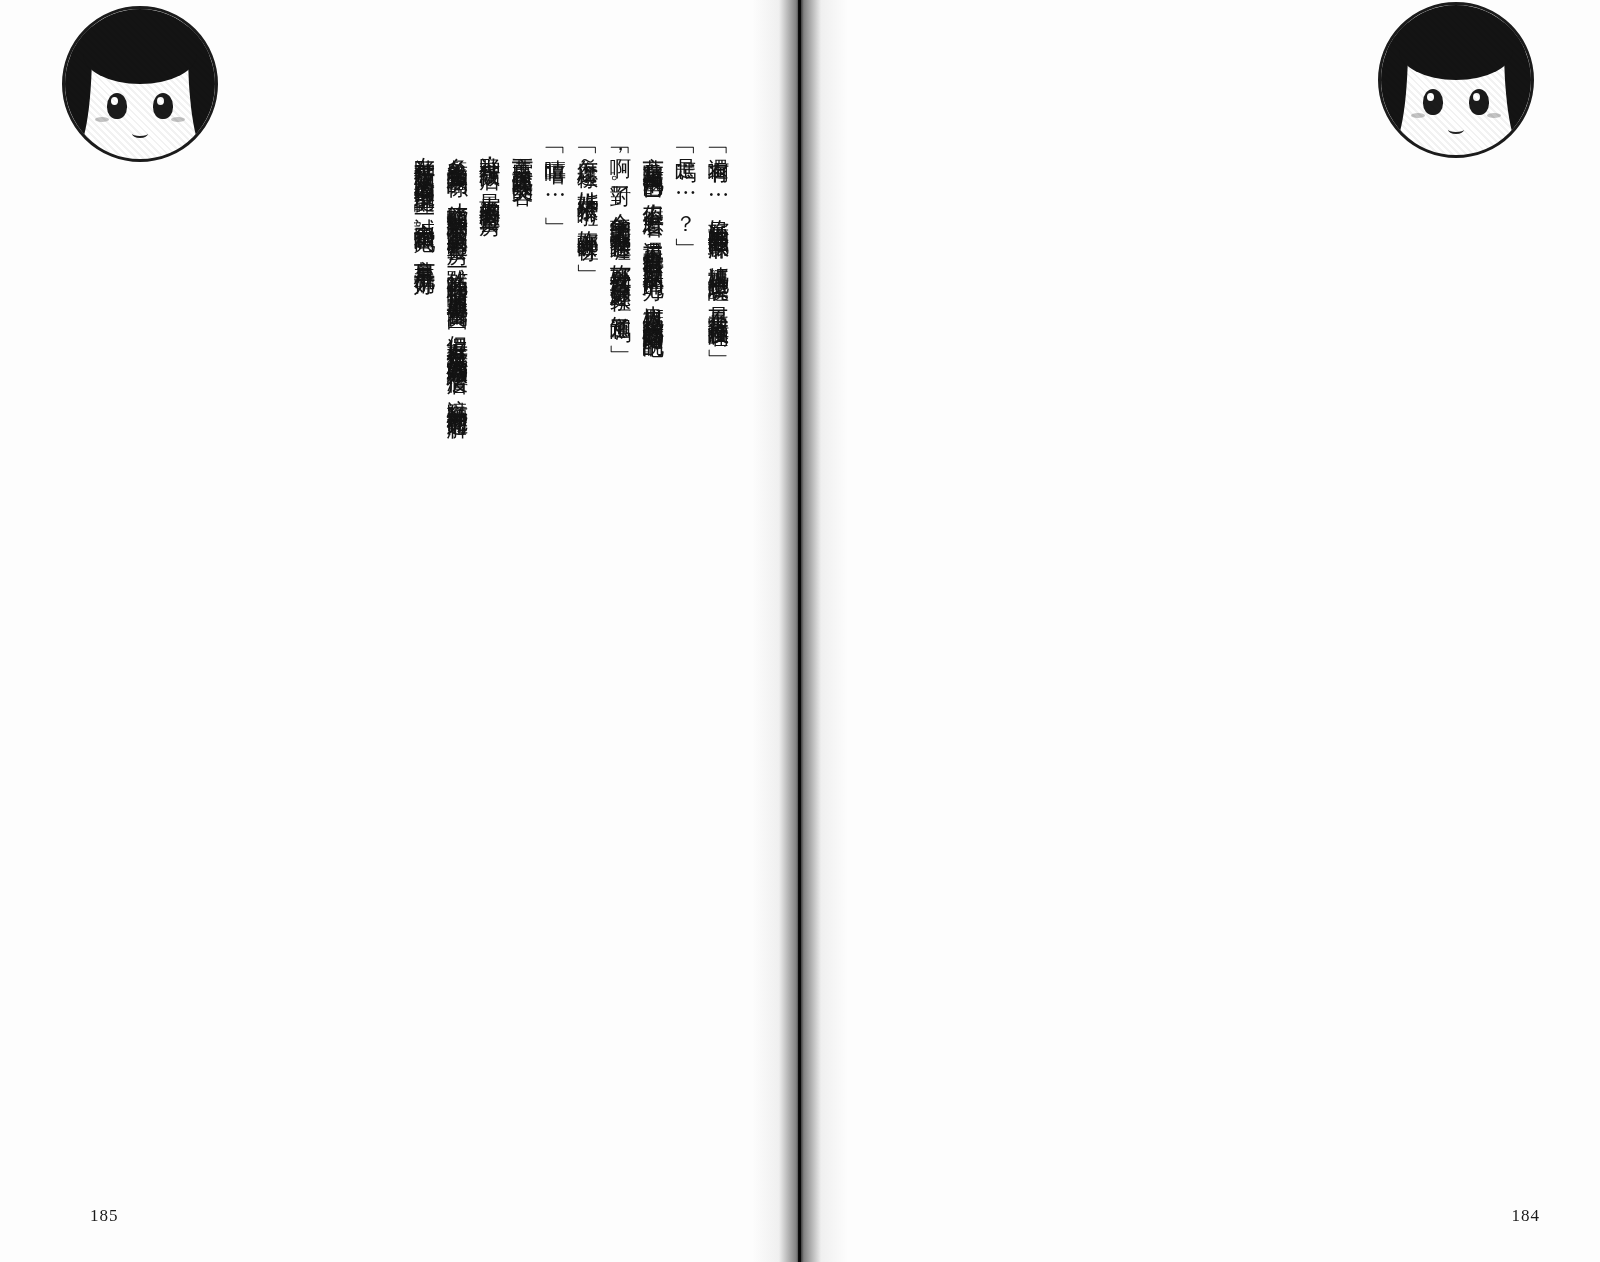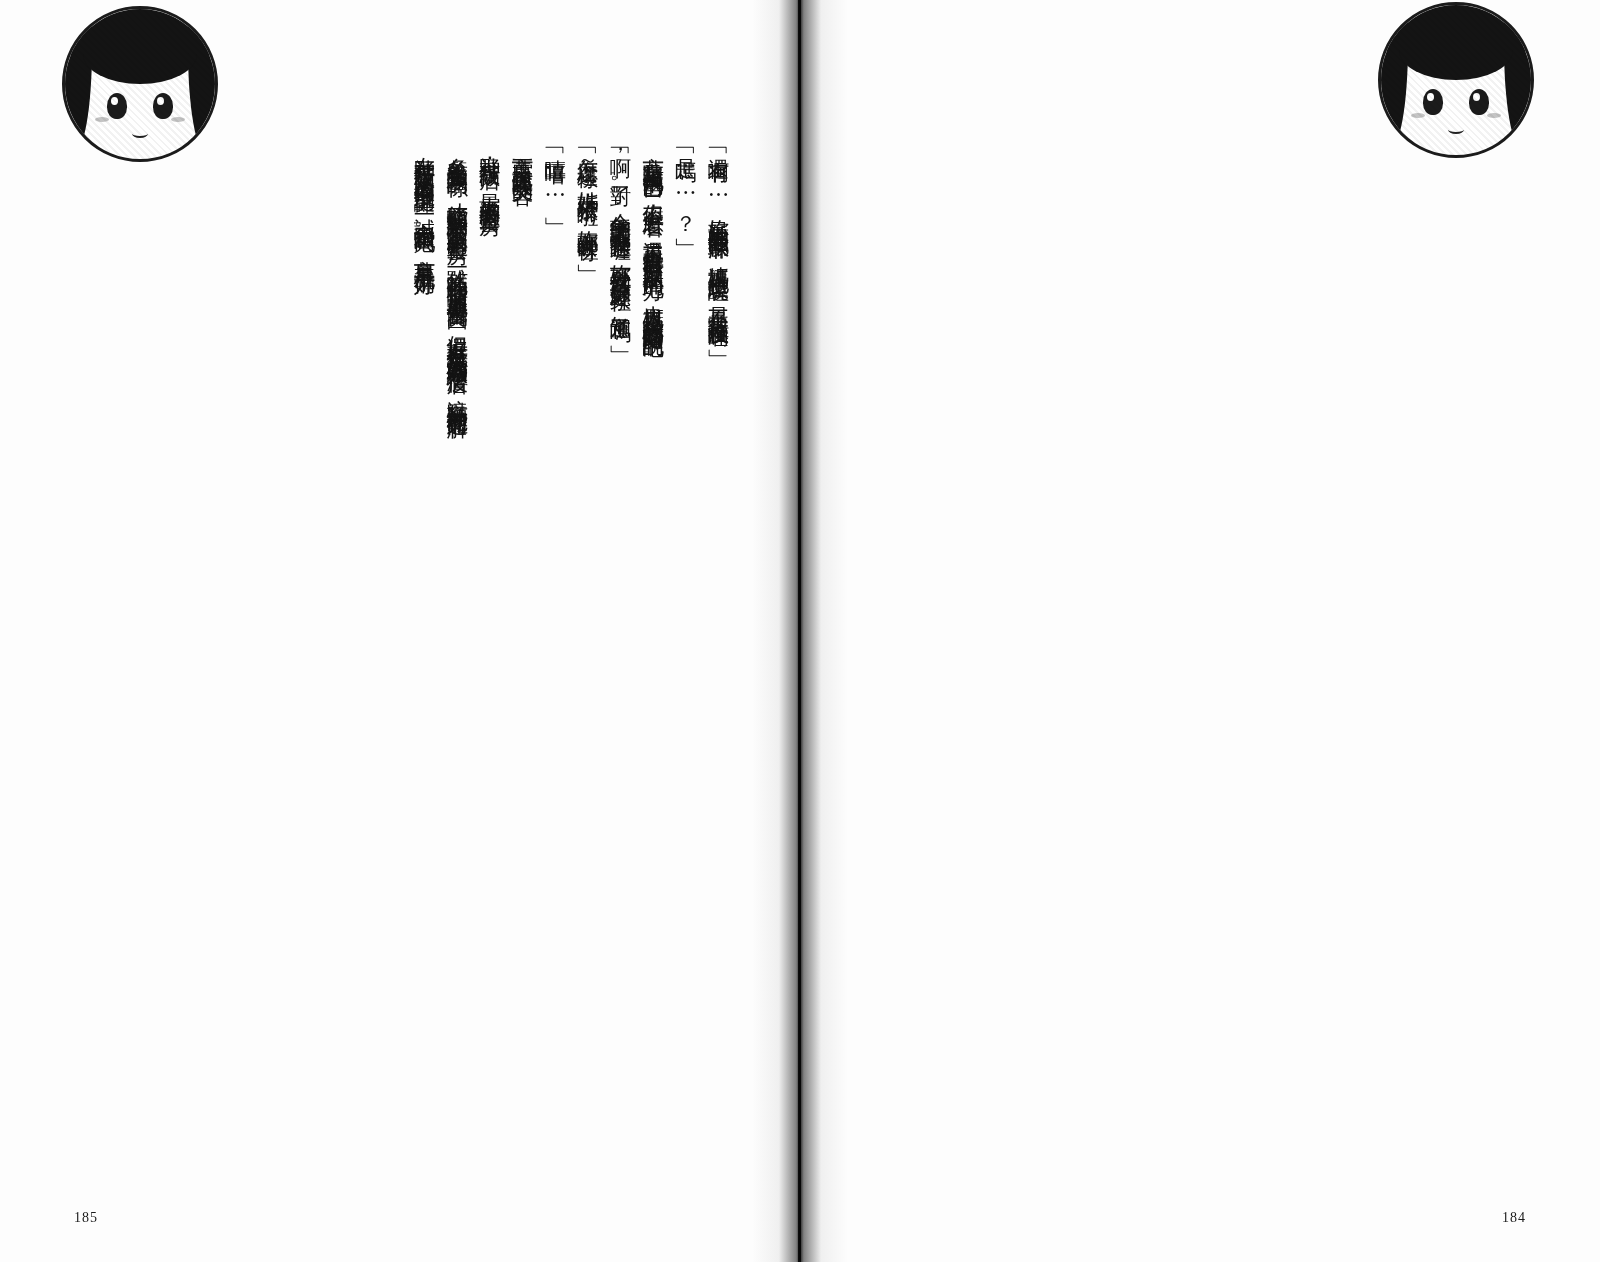--- a/index.html
+++ b/index.html
@@ -72,27 +72,28 @@
   }
   .tb-left {
     top: 140px;
     left: 62px;
     width: 672px;
     height: 1030px;
   }
   .page-num {
     position: absolute;
     bottom: 36px;
-    font-size: 14px;
+    font-size: 17px;
     color: #1a1a1a;
     font-family: "Liberation Serif", serif;
     letter-spacing: 1px;
+    margin-left: 16px;
   }
   .pn-left  { left: 74px; }
-  .pn-right { right: 74px; }
+  .pn-right { right: 60px; }
 
   
   .face {
     position: absolute;
     width: 150px;
     height: 150px;
     border-radius: 50%;
     overflow: hidden;
     background: #fff;
     border: 3px solid #1b1b1b;

